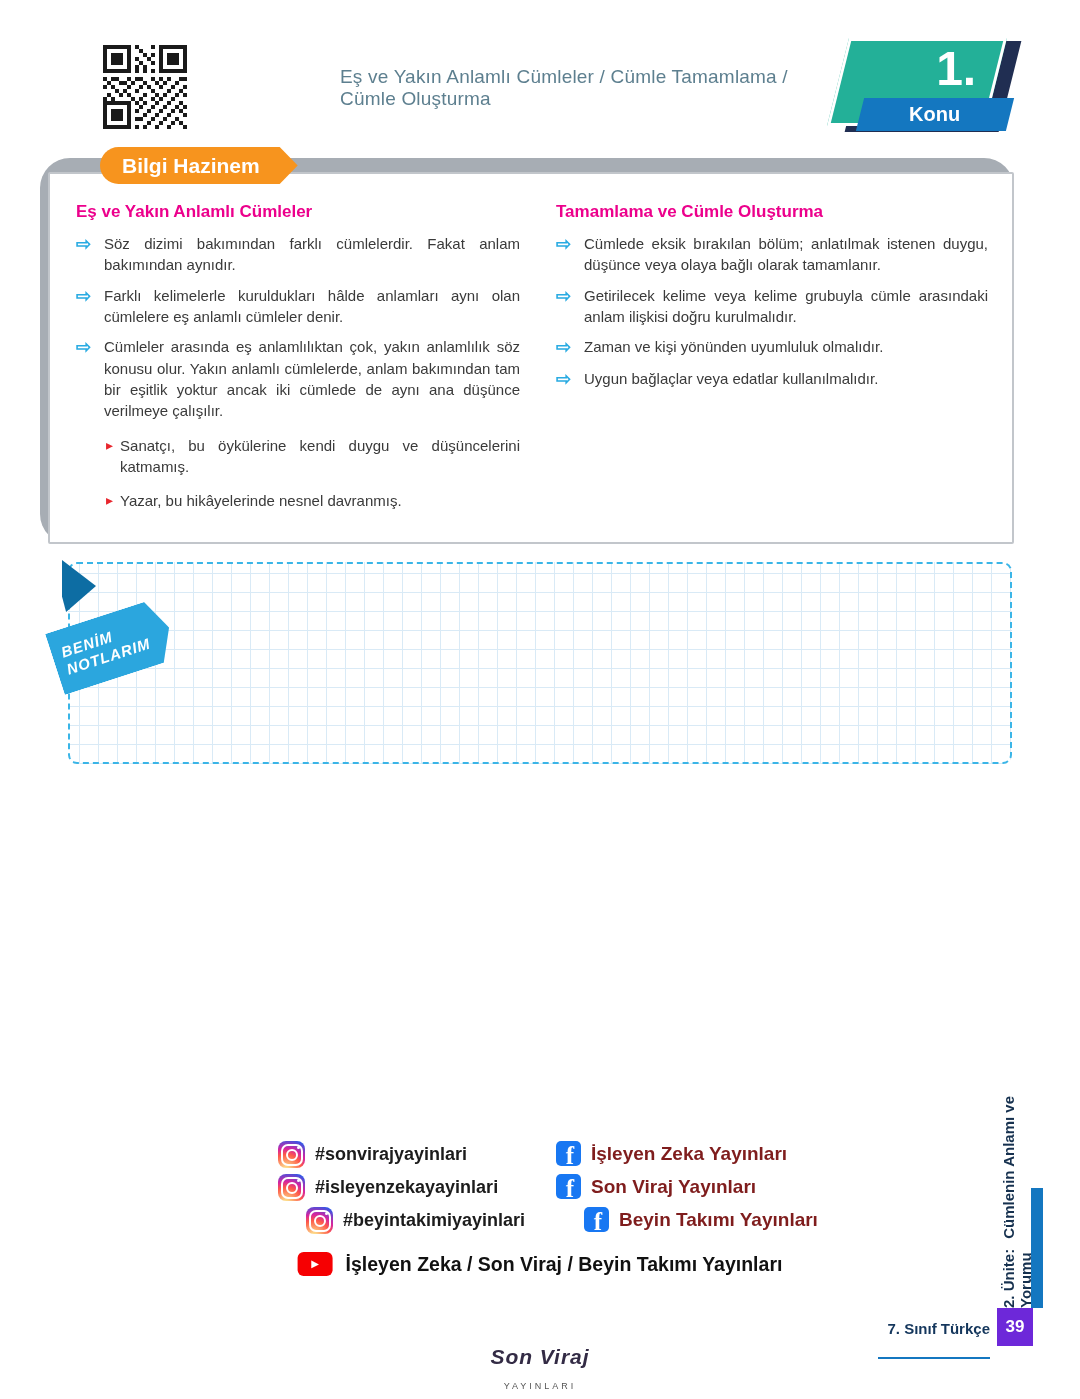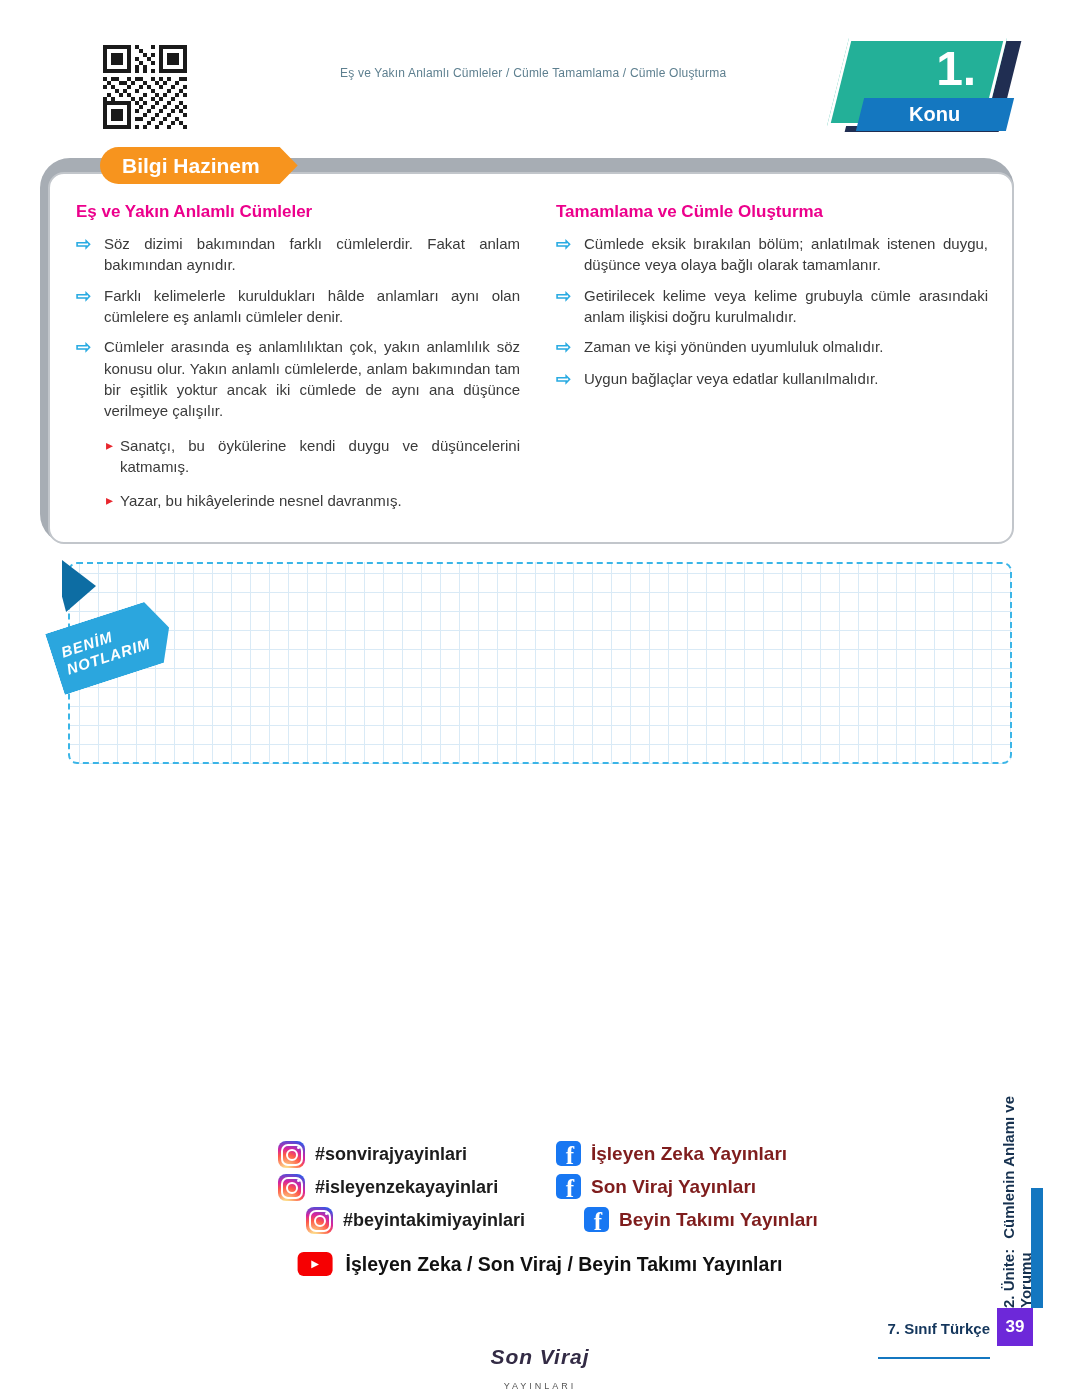--- a/index.html
+++ b/index.html
@@ -3,38 +3,38 @@
 <meta charset="utf-8">
 <style>
   html,body{margin:0;padding:0;}
   body{width:1080px;height:1399px;position:relative;background:#ffffff;
        font-family:"Liberation Sans", sans-serif;overflow:hidden;color:#3a3a3a;}
   .page{position:absolute;inset:0;}
 
   
   .qr{position:absolute;left:103px;top:45px;width:84px;height:84px;}
   .breadcrumb{position:absolute;left:340px;top:66px;width:500px;
-              font-size:12px;color:#5d7f8f;letter-spacing:.2px;}
+              font-size:19px;color:#5d7f8f;letter-spacing:.2px;}
 
   .topic{position:absolute;left:838px;top:38px;width:172px;height:96px;}
   .topic-shadow{position:absolute;left:18px;top:3px;right:0;bottom:2px;
                 background:#202e52;transform:skewX(-14deg);}
   .topic-teal{position:absolute;left:0;top:0;right:14px;bottom:8px;background:#23b098;
               border:3px solid #fff;transform:skewX(-14deg);
               display:flex;align-items:flex-start;justify-content:flex-end;padding:2px 20px 0 0;}
   .topic-number{color:#fff;font-size:48px;font-weight:bold;transform:skewX(14deg);line-height:1.1;}
   .topic-konu{position:absolute;left:22px;top:60px;width:150px;height:33px;background:#1477c0;
               transform:skewX(-14deg);display:flex;align-items:center;justify-content:center;z-index:3;}
   .topic-konu span{transform:skewX(14deg);color:#fff;font-weight:bold;font-size:20px;}
 
   
   .box-back{position:absolute;left:40px;top:158px;width:974px;height:386px;
             background:#a7adb4;border-radius:30px;}
   .info-box{position:absolute;left:48px;top:172px;width:962px;height:368px;background:#fff;
-            border:2.5px solid #c2c6cb;border-radius:16px;}
+            border:2.5px solid #c2c6cb;border-radius:2px;}
   .badge-bilgi{position:absolute;left:100px;top:147px;height:37px;background:#f7941e;color:#fff;
                font-size:21px;font-weight:bold;display:flex;align-items:center;
                padding:0 38px 0 22px;border-radius:19px 0 0 19px;z-index:5;
                clip-path:polygon(0 0, calc(100% - 18px) 0, 100% 50%, calc(100% - 18px) 100%, 0 100%);}
   .col{position:absolute;top:26px;font-size:15px;line-height:1.42;}
   .col-left{left:26px;width:444px;}
   .col-right{left:506px;width:432px;}
   .col h3{margin:0 0 9px 0;font-size:17px;color:#ec008c;}
   .bullet{display:flex;gap:8px;margin-bottom:9px;}
   .b-ico{flex:0 0 20px;color:#2aabe2;font-size:18px;font-weight:bold;line-height:1.25;}

